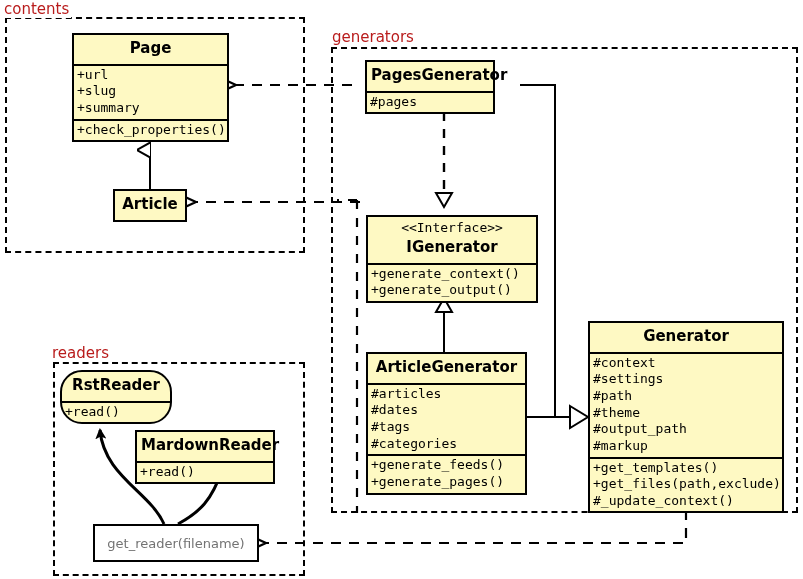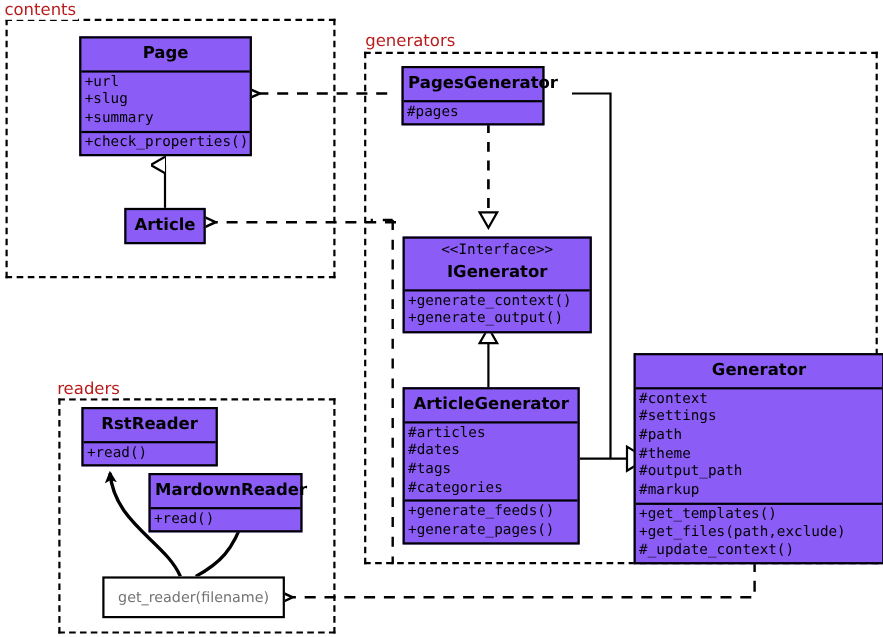--- a/index.html
+++ b/index.html
@@ -10,21 +10,21 @@
     font-family:"DejaVu Sans", sans-serif;
     overflow:hidden;
   }
   svg#wires{position:absolute;left:0;top:0;width:803px;height:579px;pointer-events:none;}
 
   
   .uml{
     position:absolute;
     box-sizing:border-box;
     border:2px solid #000;
-    background:#8b5cf6;
+    background:#fef9c3;
     z-index:5;
   }
   .uml .hdr{
     box-sizing:border-box;
     text-align:center;
     font-weight:bold;
     font-size:15px;
     line-height:1.45;
     padding:3px 4px 4px 4px;
     color:#000;
@@ -181,38 +181,38 @@
       <div>#dates</div>
       <div>#tags</div>
       <div>#categories</div>
     </div>
     <div class="sec">
       <div>+generate_feeds()</div>
       <div>+generate_pages()</div>
     </div>
   </div>
 
-  <div class="uml" style="left:576px;top:321px;width:228px;">
+  <div class="uml" style="left:588px;top:321px;width:196px;">
     <div class="hdr">Generator</div>
     <div class="sec">
       <div>#context</div>
       <div>#settings</div>
       <div>#path</div>
       <div>#theme</div>
       <div>#output_path</div>
       <div>#markup</div>
     </div>
     <div class="sec">
       <div>+get_templates()</div>
       <div>+get_files(path,exclude)</div>
       <div>#_update_context()</div>
     </div>
   </div>
 
-  <div class="uml" style="left:74px;top:370px;width:124px;">
+  <div class="uml" style="left:60px;top:370px;width:112px;border-radius:22px;">
     <div class="hdr">RstReader</div>
     <div class="sec">
       <div>+read()</div>
     </div>
   </div>
 
   <div class="uml" style="left:135px;top:430px;width:140px;">
     <div class="hdr">MardownReader</div>
     <div class="sec">
       <div>+read()</div>

